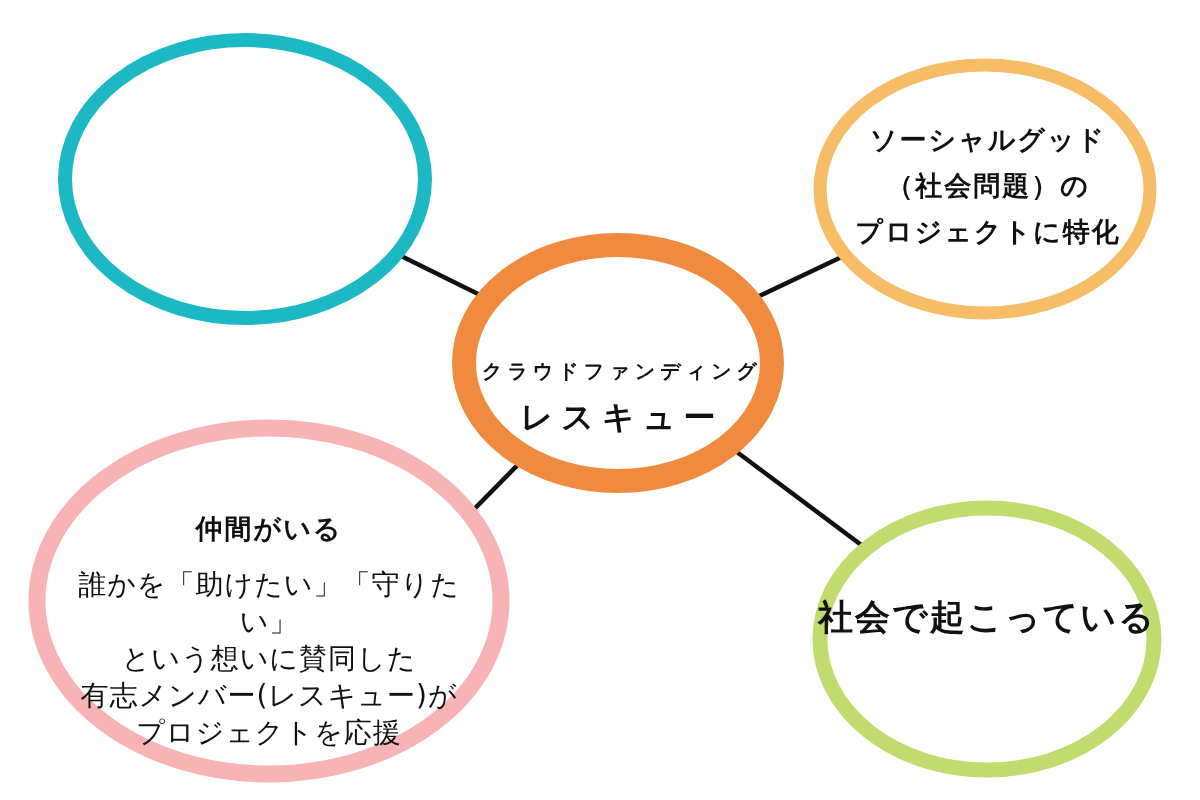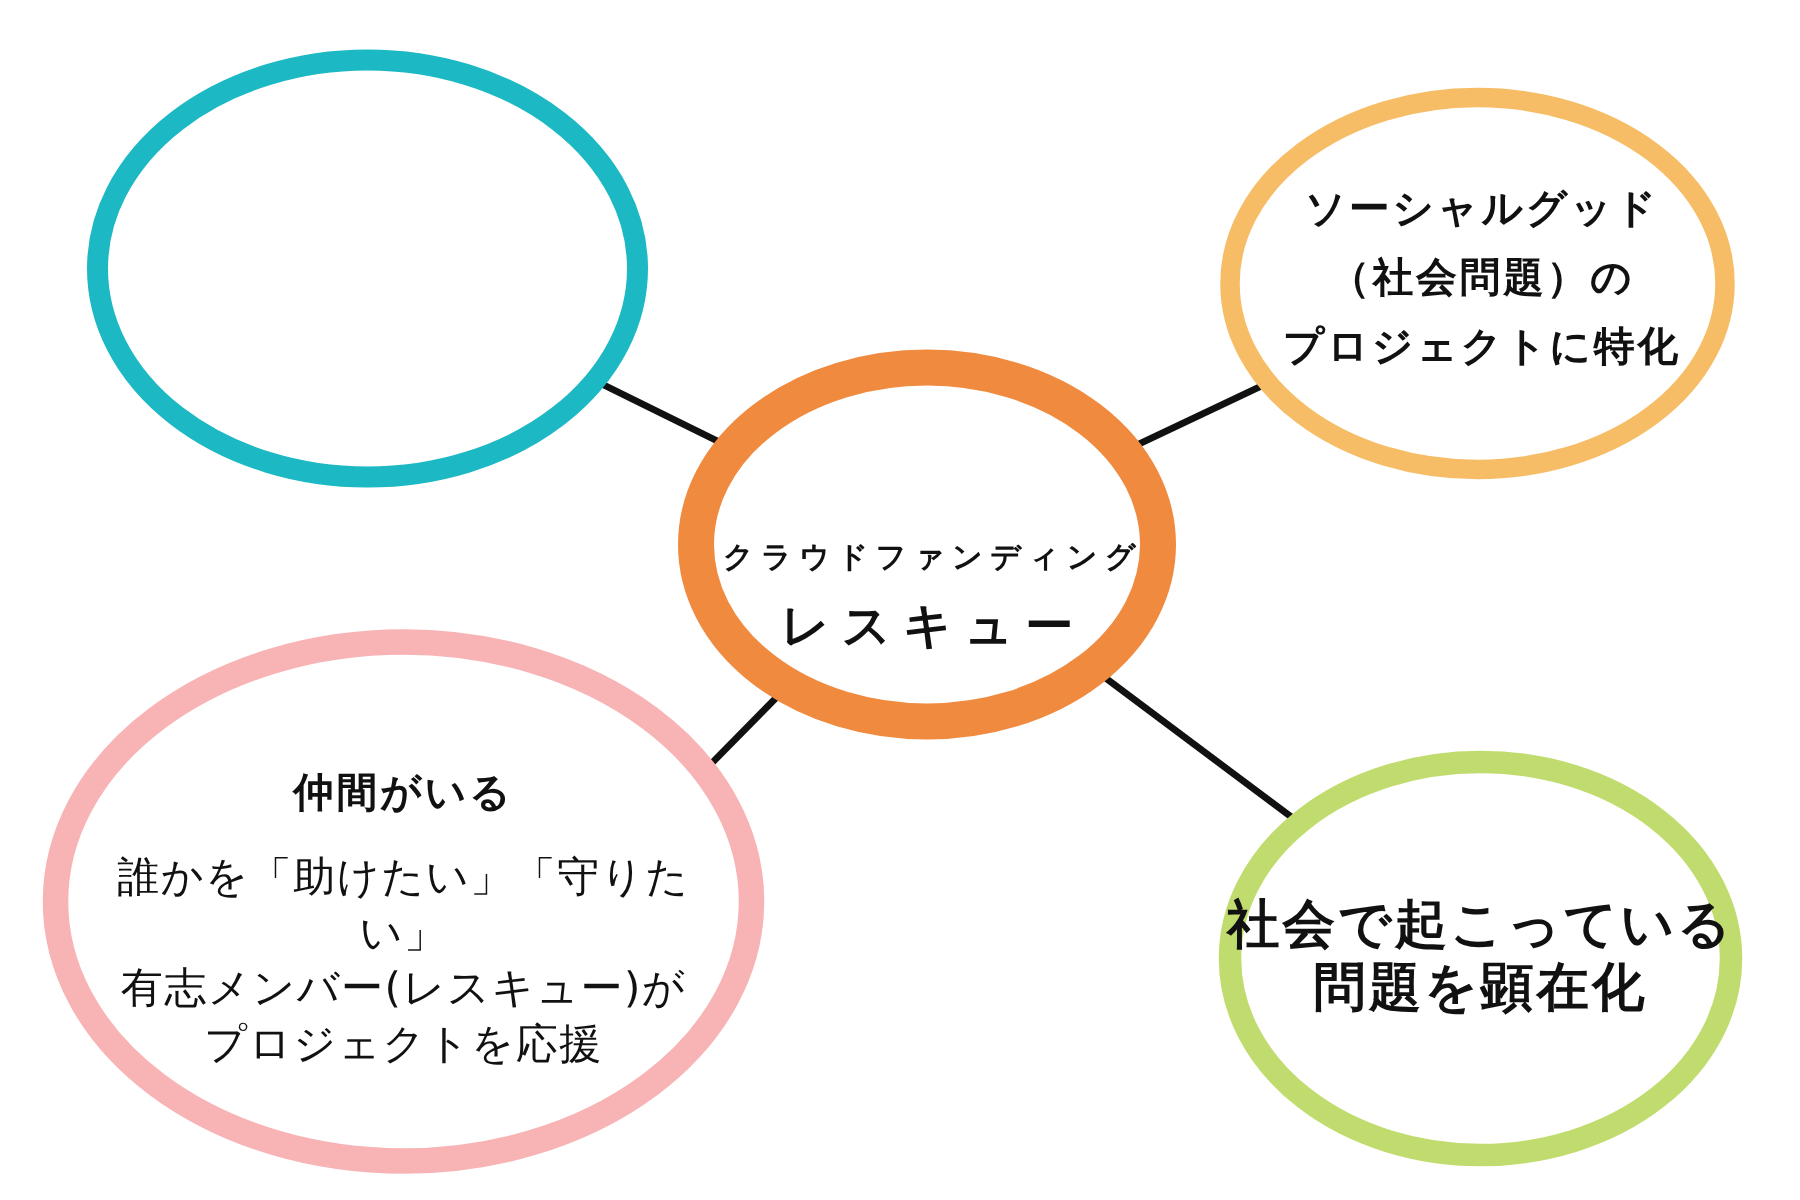--- a/index.html
+++ b/index.html
@@ -78,22 +78,22 @@
 
   <div class="label node-bl-title">仲間がいる</div>
 
   <div class="label node-tr">
     <div>ソーシャルグッド</div>
     <div>（社会問題）の</div>
     <div>プロジェクトに特化</div>
   </div>
   <div class="label node-bl-body">
     <div>誰かを「助けたい」「守りたい」</div>
+    <div>という想いに賛同した</div>
     <div>有志メンバー(レスキュー)が</div>
     <div>プロジェクトを応援</div>
   </div>
 
   <div class="label node-br">
     <div>社会で起こっている</div>
-    <div>問題を顕在化</div>
   </div>
 
 </div>
 
 </body></html>

